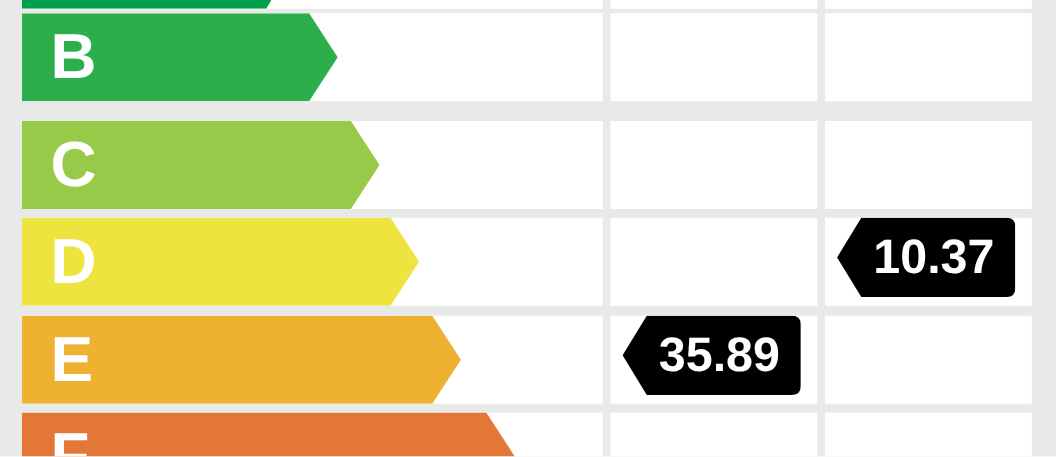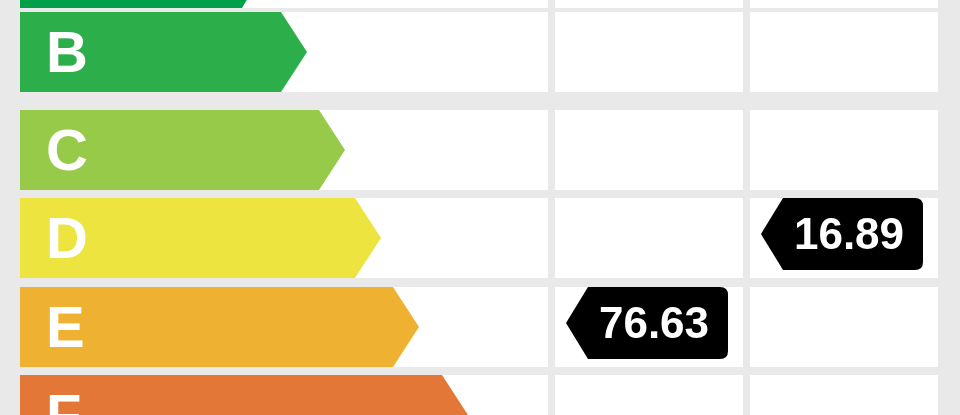--- a/index.html
+++ b/index.html
@@ -144,23 +144,23 @@
         </svg>
         <div class="band-letter" style="font-size: 58px;">F</div>
       </div>
     </div>
 
   <div id="badges-layer">
       <div class="badge" style="left: 566px; top: 287px; width: 162px; height: 72px;">
         <svg class="badge-shape" viewBox="0 0 162 72" preserveAspectRatio="none">
           <path d="M0,36 L22,0 L154,0 Q162,0 162,8 L162,64 Q162,72 154,72 L22,72 Z" fill="#000000"></path>
         </svg>
-        <div class="badge-text">76.63</div>
+        <div class="badge-text">35.89</div>
       </div>
       <div class="badge" style="left: 761px; top: 198px; width: 162px; height: 72px;">
         <svg class="badge-shape" viewBox="0 0 162 72" preserveAspectRatio="none">
           <path d="M0,36 L22,0 L154,0 Q162,0 162,8 L162,64 Q162,72 154,72 L22,72 Z" fill="#000000"></path>
         </svg>
-        <div class="badge-text">16.89</div>
+        <div class="badge-text">10.37</div>
       </div>
     </div>
 
 </div>
 
 </body></html>

